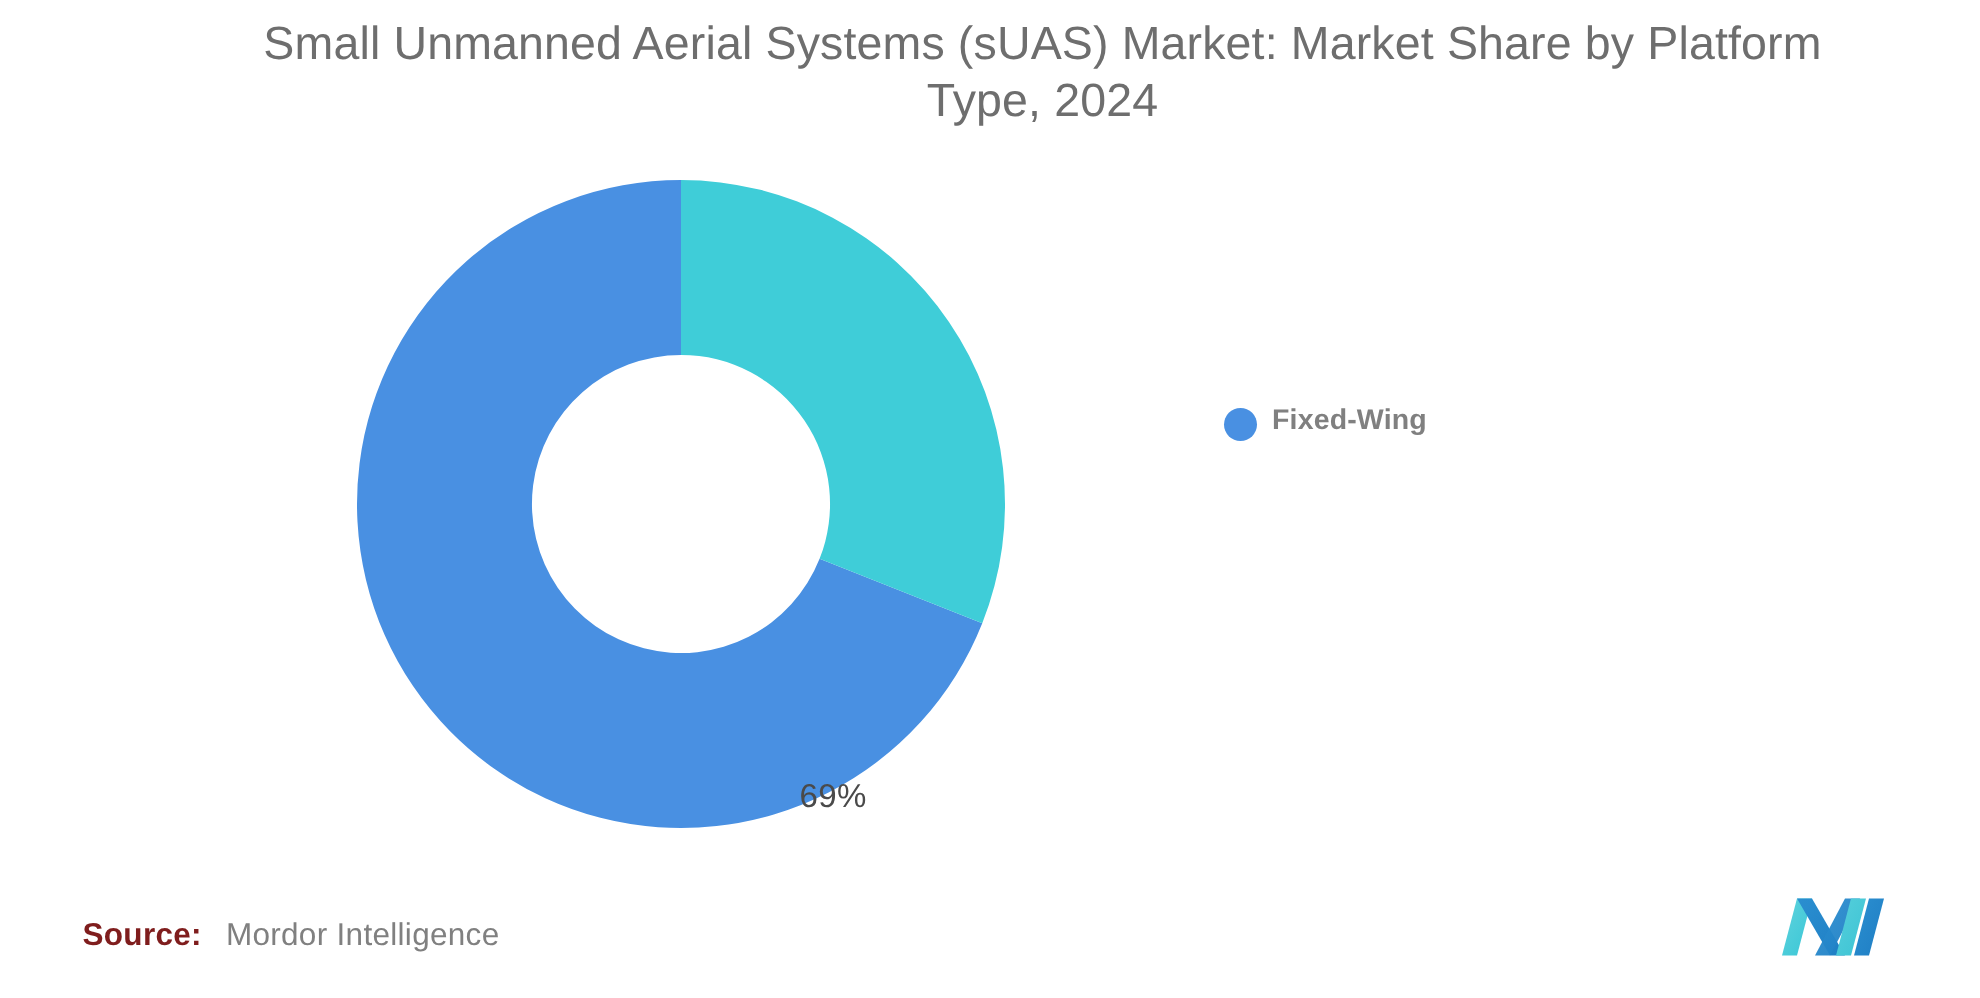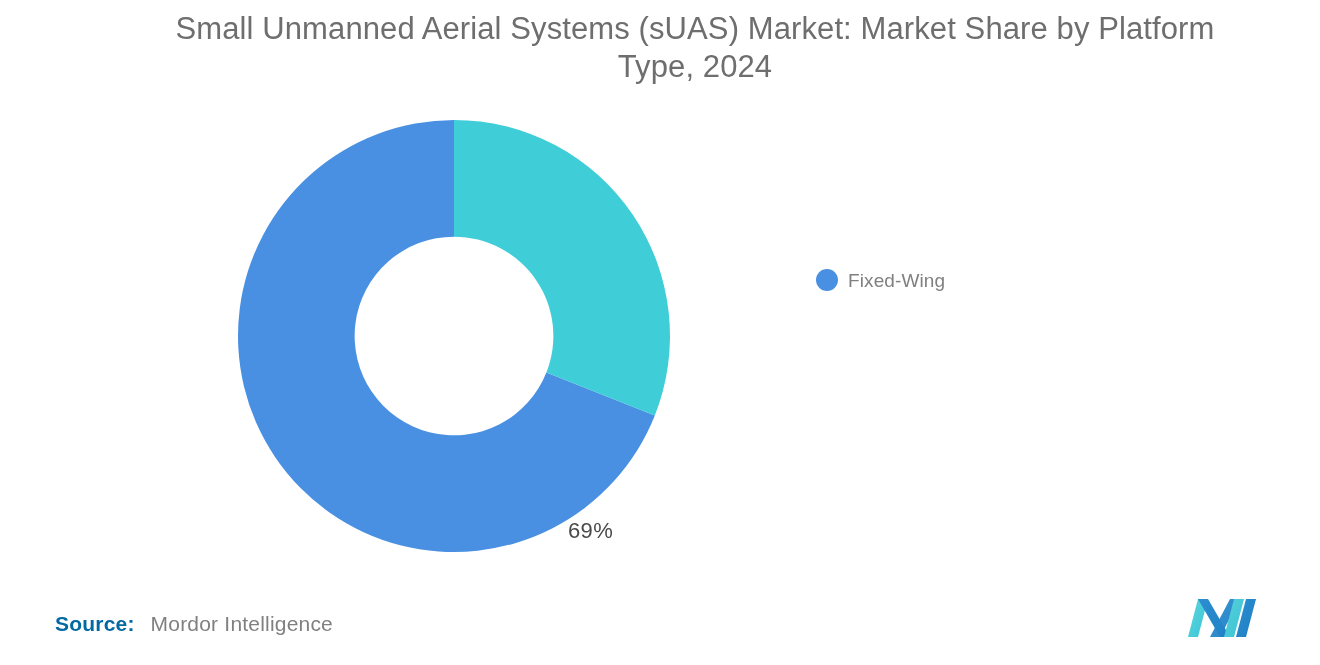--- a/index.html
+++ b/index.html
@@ -46,37 +46,38 @@
     display: block;
     width: 432px;
     height: 432px;
     overflow: visible;
   }
   .slice-label {
     position: absolute;
     left: 295px;
     top: 398px;
     width: 80px;
-    text-align: right;
+    text-align: left;
     font-size: 22px;
     color: #4a4a4a;
     letter-spacing: 0.3px;
   }
 
   
   .legend {
     position: absolute;
     left: 816px;
     top: 268px;
     width: 430px;
   }
   .legend-item {
     display: flex;
-    align-items: flex-start;
+    align-items: flex-end;
     margin-bottom: 9px;
+    font-weight: bold;
   }
   .legend-marker {
     width: 22px;
     height: 22px;
     border-radius: 50%;
     flex: 0 0 22px;
     margin-top: 1px;
   }
   .legend-label {
     margin-left: 10px;
@@ -92,21 +93,21 @@
     position: absolute;
     left: 55px;
     top: 612px;
     font-size: 21px;
     color: #808080;
     letter-spacing: 0.2px;
     white-space: nowrap;
   }
   .footer-source .src-key {
     font-weight: 700;
-    color: #0369a1;
+    color: #7f1d1d;
   }
   .footer-source .src-val {
     font-weight: 400;
     margin-left: 16px;
   }
 
   .brand-logo {
     position: absolute;
     left: 1186px;
     top: 597px;

